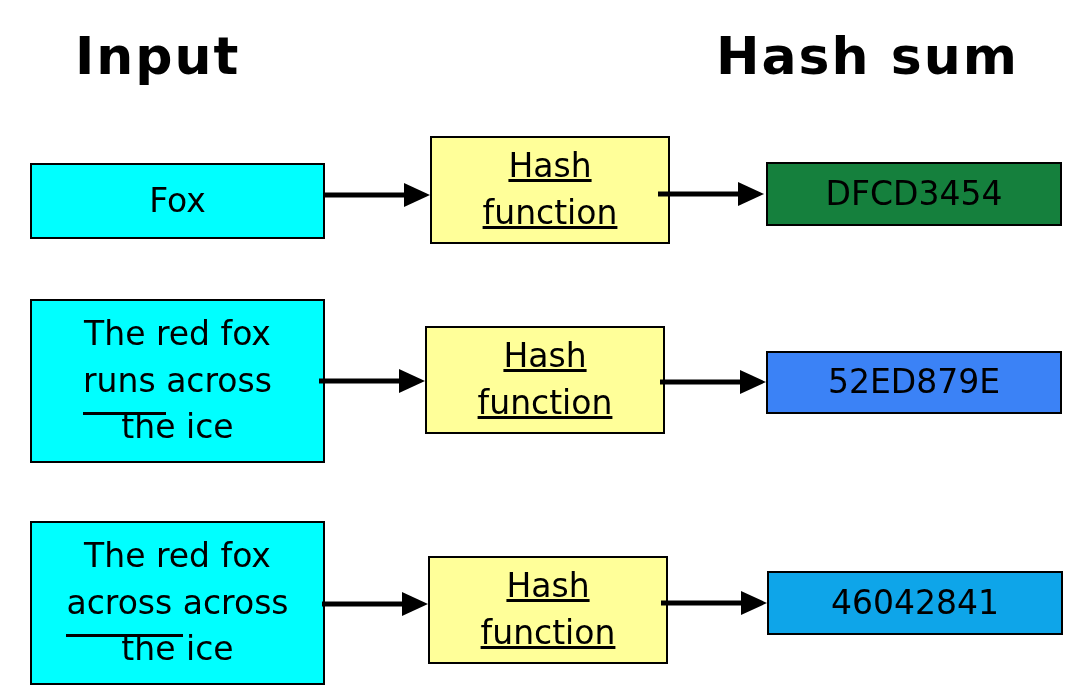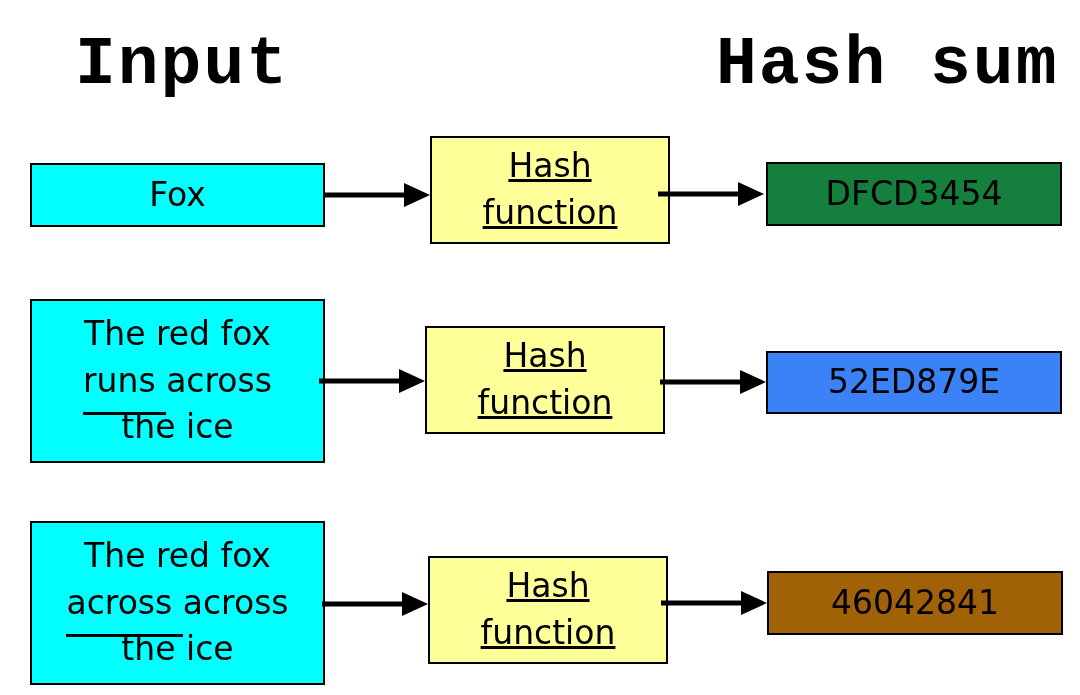--- a/index.html
+++ b/index.html
@@ -7,25 +7,24 @@
     position: relative;
     width: 1080px;
     height: 695px;
     background: #ffffff;
     font-family: "DejaVu Sans", "Liberation Sans", sans-serif;
     color: #000000;
     overflow: hidden;
   }
   .title {
     position: absolute;
-    font-size: 68px;
+    font-size: 52px;
     font-weight: bold;
     letter-spacing: 2px;
     white-space: nowrap;
-    font-family: Liberation Mono, monospace;
   }
   .title-input { left: 75px; top: 26px; }
   .title-hash  { left: 716px; top: 26px; text-align: right; }
 
   .box {
     position: absolute;
     box-sizing: border-box;
     border: 2px solid #000000;
     display: flex;
     align-items: center;
@@ -35,21 +34,21 @@
     line-height: 1.42;
   }
   .func-label { display: inline-block; max-width: 185px; text-decoration: underline; }
   .underline {
     white-space: pre;
     border-bottom: 3px solid #000000;
     padding-bottom: 12px;
   }
 
   
-  .r1-input { left: 30px;  top: 163px; width: 295px; height: 64px; }
+  .r1-input { left: 30px;  top: 163px; width: 295px; height: 76px; }
   .r1-func  { left: 430px; top: 136px; width: 240px; height: 108px; }
   .r1-hash  { left: 766px; top: 162px; width: 296px; height: 64px; }
   
   .r2-input { left: 30px;  top: 299px; width: 295px; height: 164px; }
   .r2-func  { left: 425px; top: 326px; width: 240px; height: 108px; }
   .r2-hash  { left: 766px; top: 351px; width: 296px; height: 63px; }
   
   .r3-input { left: 30px;  top: 521px; width: 295px; height: 164px; }
   .r3-func  { left: 428px; top: 556px; width: 240px; height: 108px; }
   .r3-hash  { left: 767px; top: 571px; width: 296px; height: 64px; }
@@ -121,17 +120,17 @@
     <line x1="2" y1="16" x2="84" y2="16" stroke="#000" stroke-width="5"></line>
     <polygon points="82,4 108,16 82,28" fill="#000"></polygon>
   </svg>
   <div class="box r3-func" style="background-color: rgb(255, 255, 153);">
     <span class="func-label">Hash function</span>
   </div>
   <svg class="arrow a6" viewBox="0 0 110 32">
     <line x1="2" y1="16" x2="84" y2="16" stroke="#000" stroke-width="5"></line>
     <polygon points="82,4 108,16 82,28" fill="#000"></polygon>
   </svg>
-  <div class="box r3-hash" style="background-color: #a16207; align-items: center;">
+  <div class="box r3-hash" style="background-color: #0ea5e9; align-items: center;">
     <span>46042841</span>
   </div>
 
 </div>
 
 </body></html>

